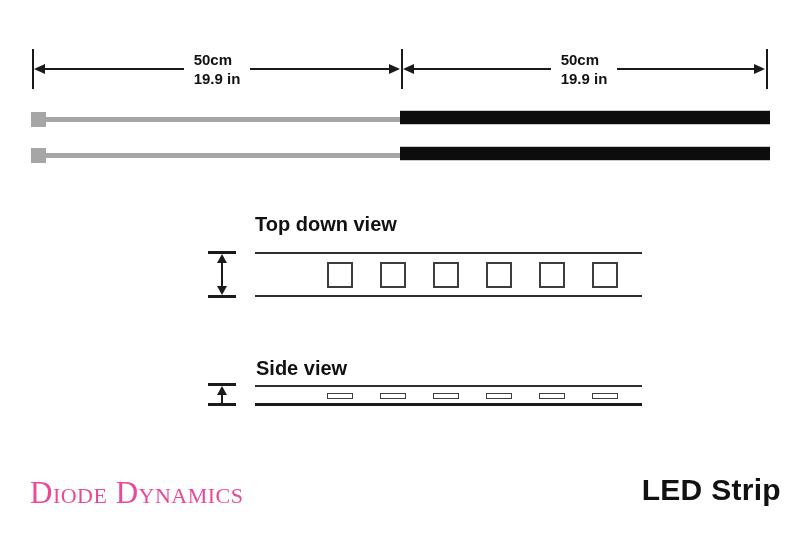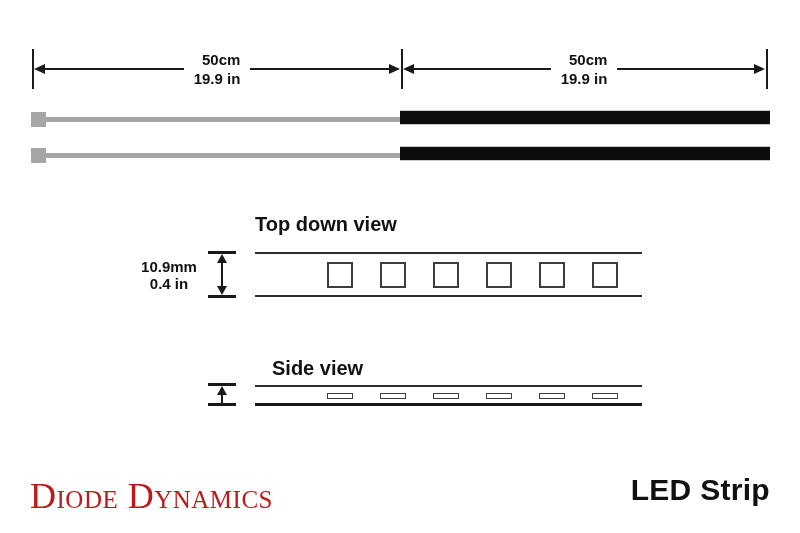--- a/index.html
+++ b/index.html
@@ -6,42 +6,42 @@
   #canvas{
     position:relative;width:800px;height:533px;background:#ffffff;overflow:hidden;
     font-family:"Liberation Sans", sans-serif;color:#111;
   }
   
   .tick{position:absolute;width:2px;height:40px;background:#1a1a1a;top:49px;}
   .dim-span{position:absolute;top:49px;height:40px;display:flex;align-items:center;}
   .dim-line{flex:1;height:2px;background:#1a1a1a;}
   .arrow-l{width:0;height:0;border-top:5px solid transparent;border-bottom:5px solid transparent;border-right:11px solid #1a1a1a;}
   .arrow-r{width:0;height:0;border-top:5px solid transparent;border-bottom:5px solid transparent;border-left:11px solid #1a1a1a;}
-  .dim-label{padding:0 10px;text-align:right;font-weight:bold;font-size:15px;line-height:19px;white-space:nowrap;}
+  .dim-label{padding:0 10px;text-align:left;font-weight:bold;font-size:15px;line-height:19px;white-space:nowrap;}
   
   .connector{position:absolute;left:31px;width:15px;height:15px;background:#a6a6a6;}
   .wire{position:absolute;left:45px;width:358px;height:5px;background:#a6a6a6;}
   .black-strip{position:absolute;left:400px;width:370px;height:13px;background:#0d0d0d;border-top:1px solid #c9c9c9;border-bottom:1px solid #c9c9c9;}
   
   .view-label{position:absolute;font-weight:bold;font-size:20px;}
   
   .strip-top{position:absolute;left:255px;top:252px;width:387px;height:45px;box-sizing:border-box;border-top:2px solid #2e2e2e;border-bottom:2px solid #2e2e2e;}
   .led-top{position:absolute;top:8px;width:26px;height:26px;box-sizing:border-box;border:2px solid #3d3d3d;background:#fff;}
   
   .strip-side{position:absolute;left:255px;top:385px;width:387px;height:21px;box-sizing:border-box;border-top:2px solid #2e2e2e;border-bottom:3px solid #1a1a1a;}
   .led-side{position:absolute;top:6px;width:26px;height:6px;box-sizing:border-box;border:1.5px solid #3d3d3d;background:#fff;}
   
   .htick{position:absolute;left:208px;width:28px;height:3px;background:#1a1a1a;}
   .vline{position:absolute;left:221px;width:2px;background:#1a1a1a;}
   .tri-up{position:absolute;left:217px;width:0;height:0;border-left:5px solid transparent;border-right:5px solid transparent;border-bottom:9px solid #1a1a1a;}
   .tri-down{position:absolute;left:217px;width:0;height:0;border-left:5px solid transparent;border-right:5px solid transparent;border-top:9px solid #1a1a1a;}
   .vdim-label{position:absolute;width:78px;text-align:center;font-weight:bold;font-size:15px;line-height:17px;}
   
-  .brand{position:absolute;left:30px;top:475px;font-family:"Liberation Serif", serif;font-variant:small-caps;font-size:36px;letter-spacing:0.5px;color:#b91c1c;}
-  .product{position:absolute;right:30px;top:473px;font-weight:bold;font-size:30px;letter-spacing:0.3px;color:#111;margin-left:32px;}
+  .brand{position:absolute;left:30px;top:475px;font-family:"Liberation Serif", serif;font-variant:small-caps;font-size:31px;letter-spacing:0.5px;color:#ec4899;}
+  .product{position:absolute;right:19px;top:473px;font-weight:bold;font-size:30px;letter-spacing:0.3px;color:#111;margin-left:32px;}
 </style>
 </head>
 <body>
 
 <div id="canvas">
 
   <div class="tick" style="left:32px"></div>
   <div class="tick" style="left:401px"></div>
   <div class="tick" style="left:766px"></div>
 
@@ -83,26 +83,22 @@
       <div class="led-top" style="left: 231px;"></div>
       <div class="led-top" style="left: 284px;"></div>
       <div class="led-top" style="left: 337px;"></div>
     </div>
 
   <div class="htick" style="top:251px"></div>
   <div class="htick" style="top:295px"></div>
   <div class="tri-up" style="top:254px"></div>
   <div class="vline" style="top:261px;height:27px"></div>
   <div class="tri-down" style="top:286px"></div>
-  <div class="vdim-label" style="left:130px;top:258px">
-    <div>10.9mm</div>
-    <div>0.4 in</div>
-  </div>
 
-  <div class="view-label" style="left:272px;top:357px">Side view</div>
+  <div class="view-label" style="left:256px;top:357px">Side view</div>
   <div class="strip-side">
       <div class="led-side" style="left: 72px;"></div>
       <div class="led-side" style="left: 125px;"></div>
       <div class="led-side" style="left: 178px;"></div>
       <div class="led-side" style="left: 231px;"></div>
       <div class="led-side" style="left: 284px;"></div>
       <div class="led-side" style="left: 337px;"></div>
     </div>
 
   <div class="htick" style="top:383px"></div>

